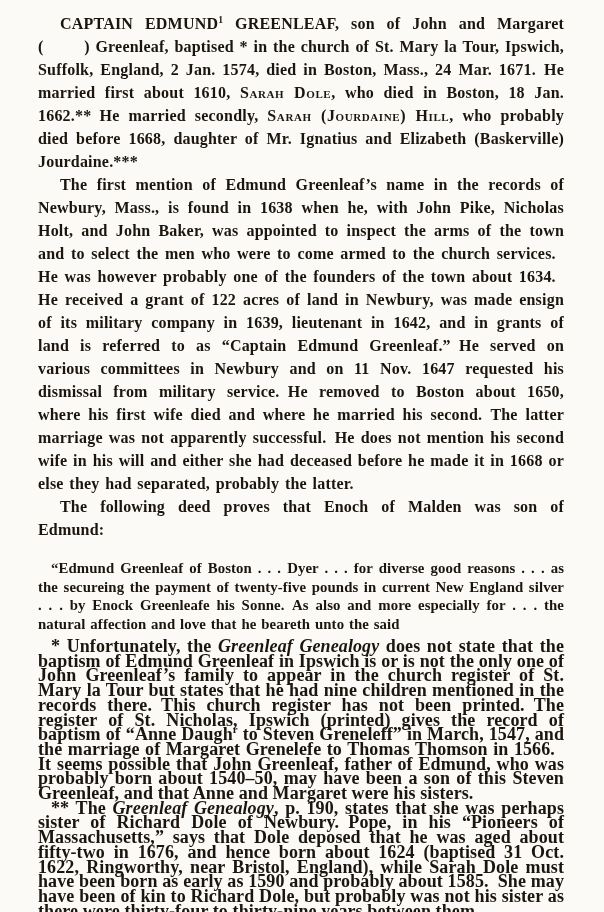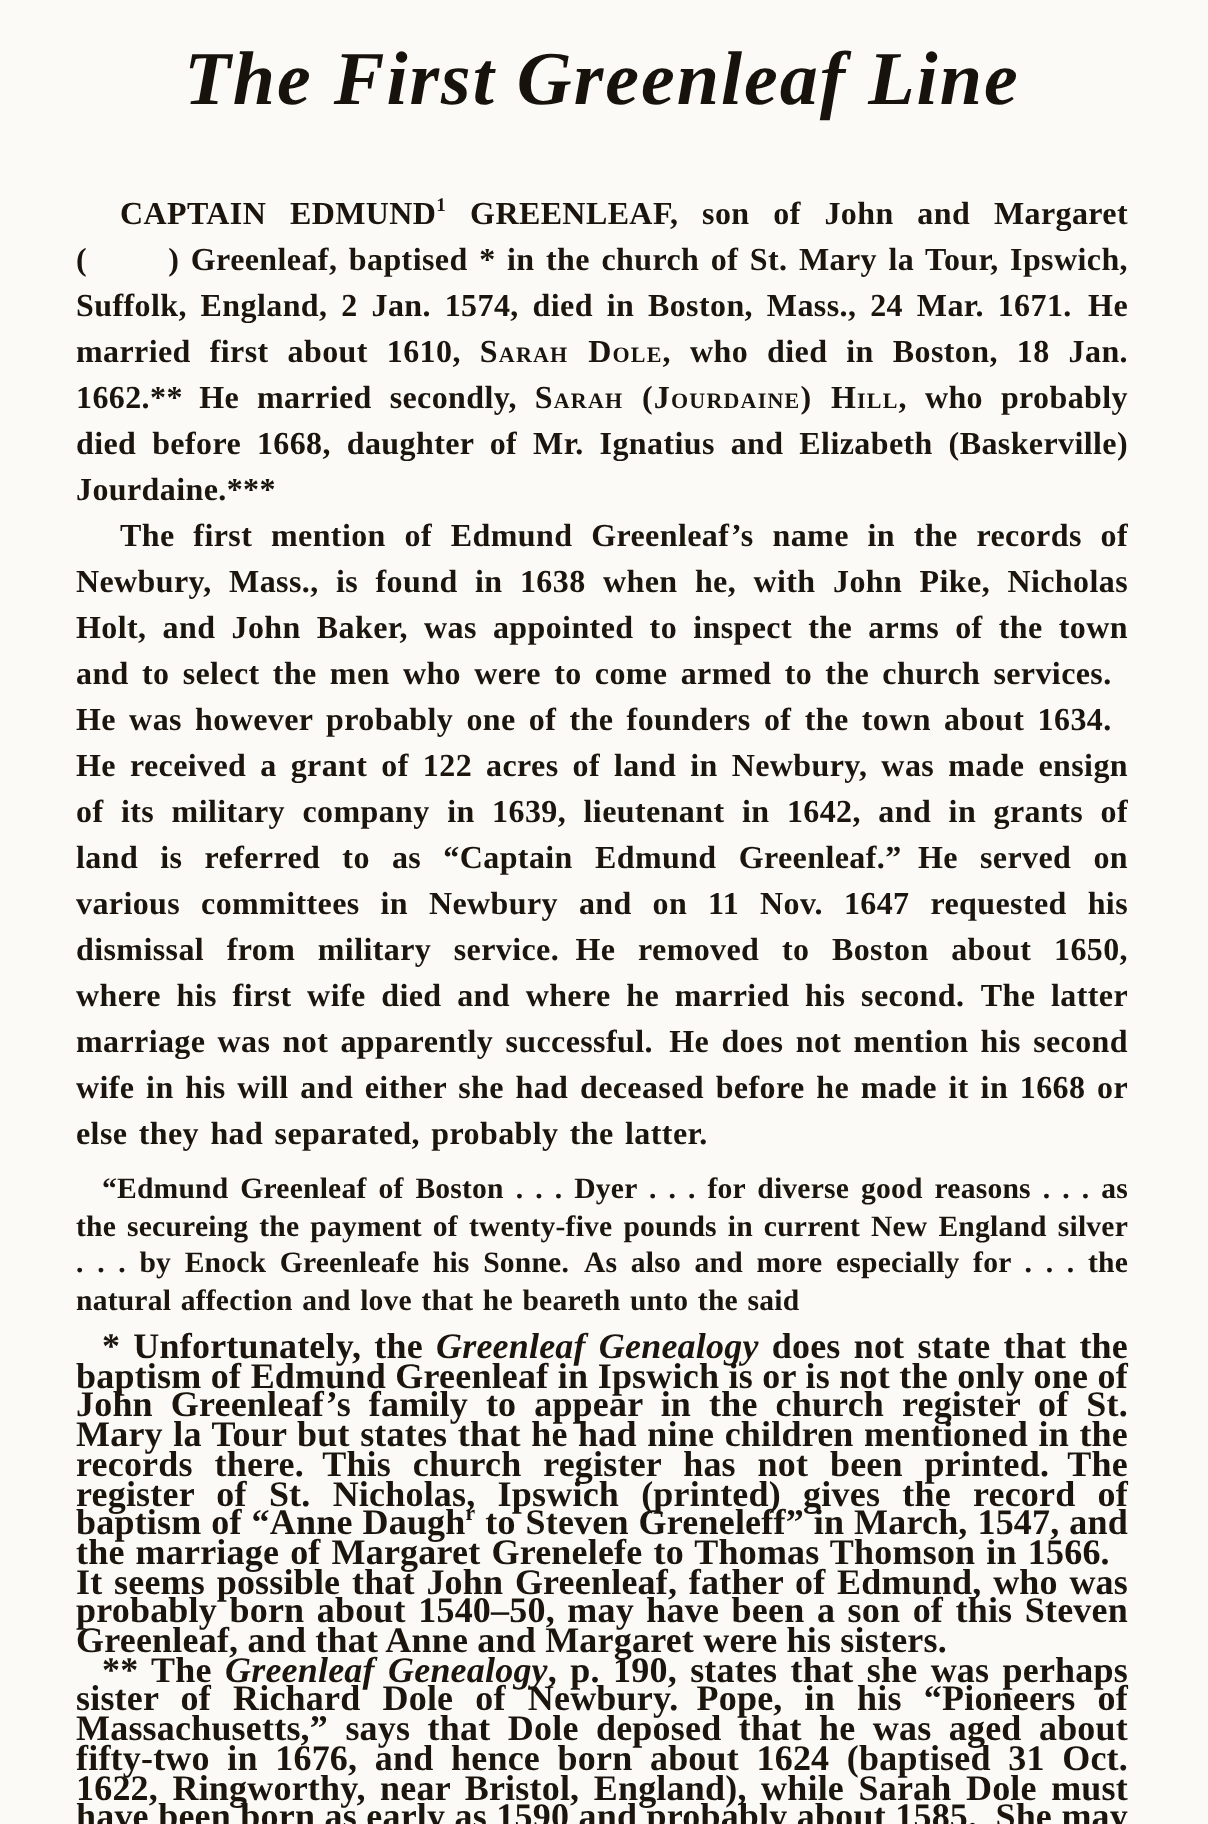--- a/index.html
+++ b/index.html
@@ -31,45 +31,45 @@
     font-size: 16px;
     line-height: 23px;
     text-indent: 22px;
     letter-spacing: 0.2px;
     word-spacing: 1.5px;
   }
   .deed {
     font-size: 14.8px;
     line-height: 18.5px;
     text-indent: 13px;
-    margin-top: 7px;
+    margin-top: 18px;
     letter-spacing: 0.1px;
     word-spacing: 1px;
   }
   .footnotes { margin-top: auto; padding-top: 6px; }
   .fn {
     margin: 0;
     text-align: justify;
     font-size: 18px;
     line-height: 14.7px;
     text-indent: 13px;
     letter-spacing: 0.1px;
   }
   .seg-italic { font-style: italic; }
   .seg-smallcaps { font-variant: small-caps; letter-spacing: 0.6px; }
   sup { font-size: 0.6em; line-height: 0; }
 </style>
 </head>
 <body>
 
 <div class="page">
-  <h1 class="title">The First Greenleaf Line</h1>
 
   <p class="para main"><span>CAPTAIN EDMUND</span><sup>1</sup><span> GREENLEAF, son of John and Margaret (   ) Greenleaf, baptised * in the church of St. Mary la Tour, Ipswich, Suffolk, England, 2 Jan. 1574, died in Boston, Mass., 24 Mar. 1671. He married first about 1610, </span><span class="seg-smallcaps">Sarah Dole</span><span>, who died in Boston, 18 Jan. 1662.** He married secondly, </span><span class="seg-smallcaps">Sarah (Jourdaine) Hill</span><span>, who probably died before 1668, daughter of Mr. Ignatius and Elizabeth (Baskerville) Jourdaine.***</span></p>
   <p class="para main"><span>The first mention of Edmund Greenleaf’s name in the records of Newbury, Mass., is found in 1638 when he, with John Pike, Nicholas Holt, and John Baker, was appointed to inspect the arms of the town and to select the men who were to come armed to the church services. He was however probably one of the founders of the town about 1634. He received a grant of 122 acres of land in Newbury, was made ensign of its military company in 1639, lieutenant in 1642, and in grants of land is referred to as “Captain Edmund Greenleaf.” He served on various committees in Newbury and on 11 Nov. 1647 requested his dismissal from military service. He removed to Boston about 1650, where his first wife died and where he married his second. The latter marriage was not apparently successful. He does not mention his second wife in his will and either she had deceased before he made it in 1668 or else they had separated, probably the latter.</span></p>
+  <p class="para main"><span>The following deed proves that Enoch of Malden was son of Edmund:</span></p>
   <p class="para deed"><span>“Edmund Greenleaf of Boston . . . Dyer . . . for diverse good reasons . . . as the secureing the payment of twenty-five pounds in current New England silver . . . by Enock Greenleafe his Sonne. As also and more especially for . . . the natural affection and love that he beareth unto the said</span></p>
 
   <div class="footnotes">
     <p class="fn"><span>* Unfortunately, the </span><span class="seg-italic">Greenleaf Genealogy</span><span> does not state that the baptism of Edmund Greenleaf in Ipswich is or is not the only one of John Greenleaf’s family to appear in the church register of St. Mary la Tour but states that he had nine children mentioned in the records there. This church register has not been printed. The register of St. Nicholas, Ipswich (printed) gives the record of baptism of “Anne Daugh</span><sup>r</sup><span> to Steven Greneleff” in March, 1547, and the marriage of Margaret Grenelefe to Thomas Thomson in 1566. It seems possible that John Greenleaf, father of Edmund, who was probably born about 1540–50, may have been a son of this Steven Greenleaf, and that Anne and Margaret were his sisters.</span></p>
     <p class="fn"><span>** The </span><span class="seg-italic">Greenleaf Genealogy</span><span>, p. 190, states that she was perhaps sister of Richard Dole of Newbury. Pope, in his “Pioneers of Massachusetts,” says that Dole deposed that he was aged about fifty-two in 1676, and hence born about 1624 (baptised 31 Oct. 1622, Ringworthy, near Bristol, England), while Sarah Dole must have been born as early as 1590 and probably about 1585. She may have been of kin to Richard Dole, but probably was not his sister as there were thirty-four to thirty-nine years between them.</span></p>
 
   </div>
 
 </div>
 

